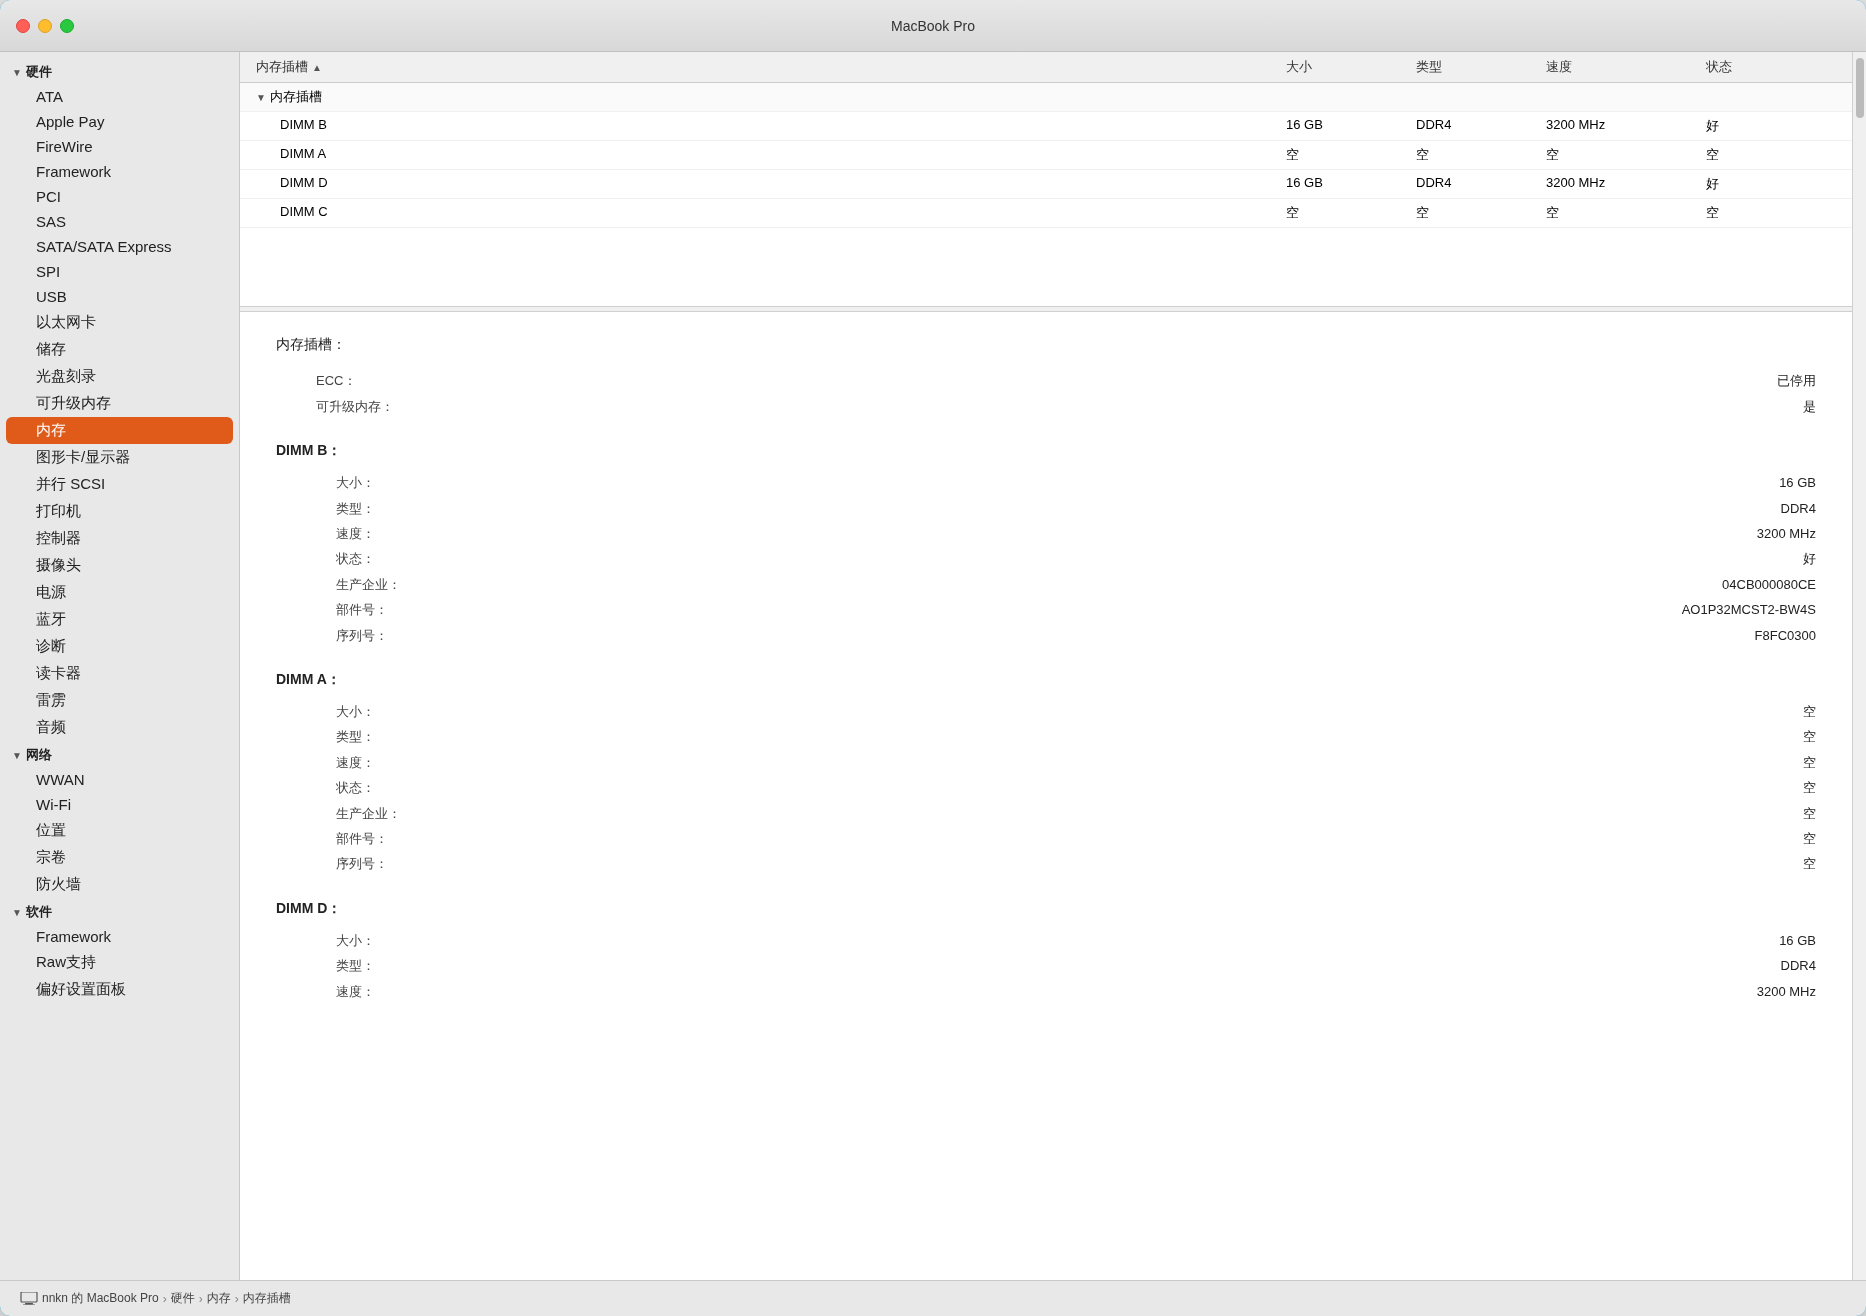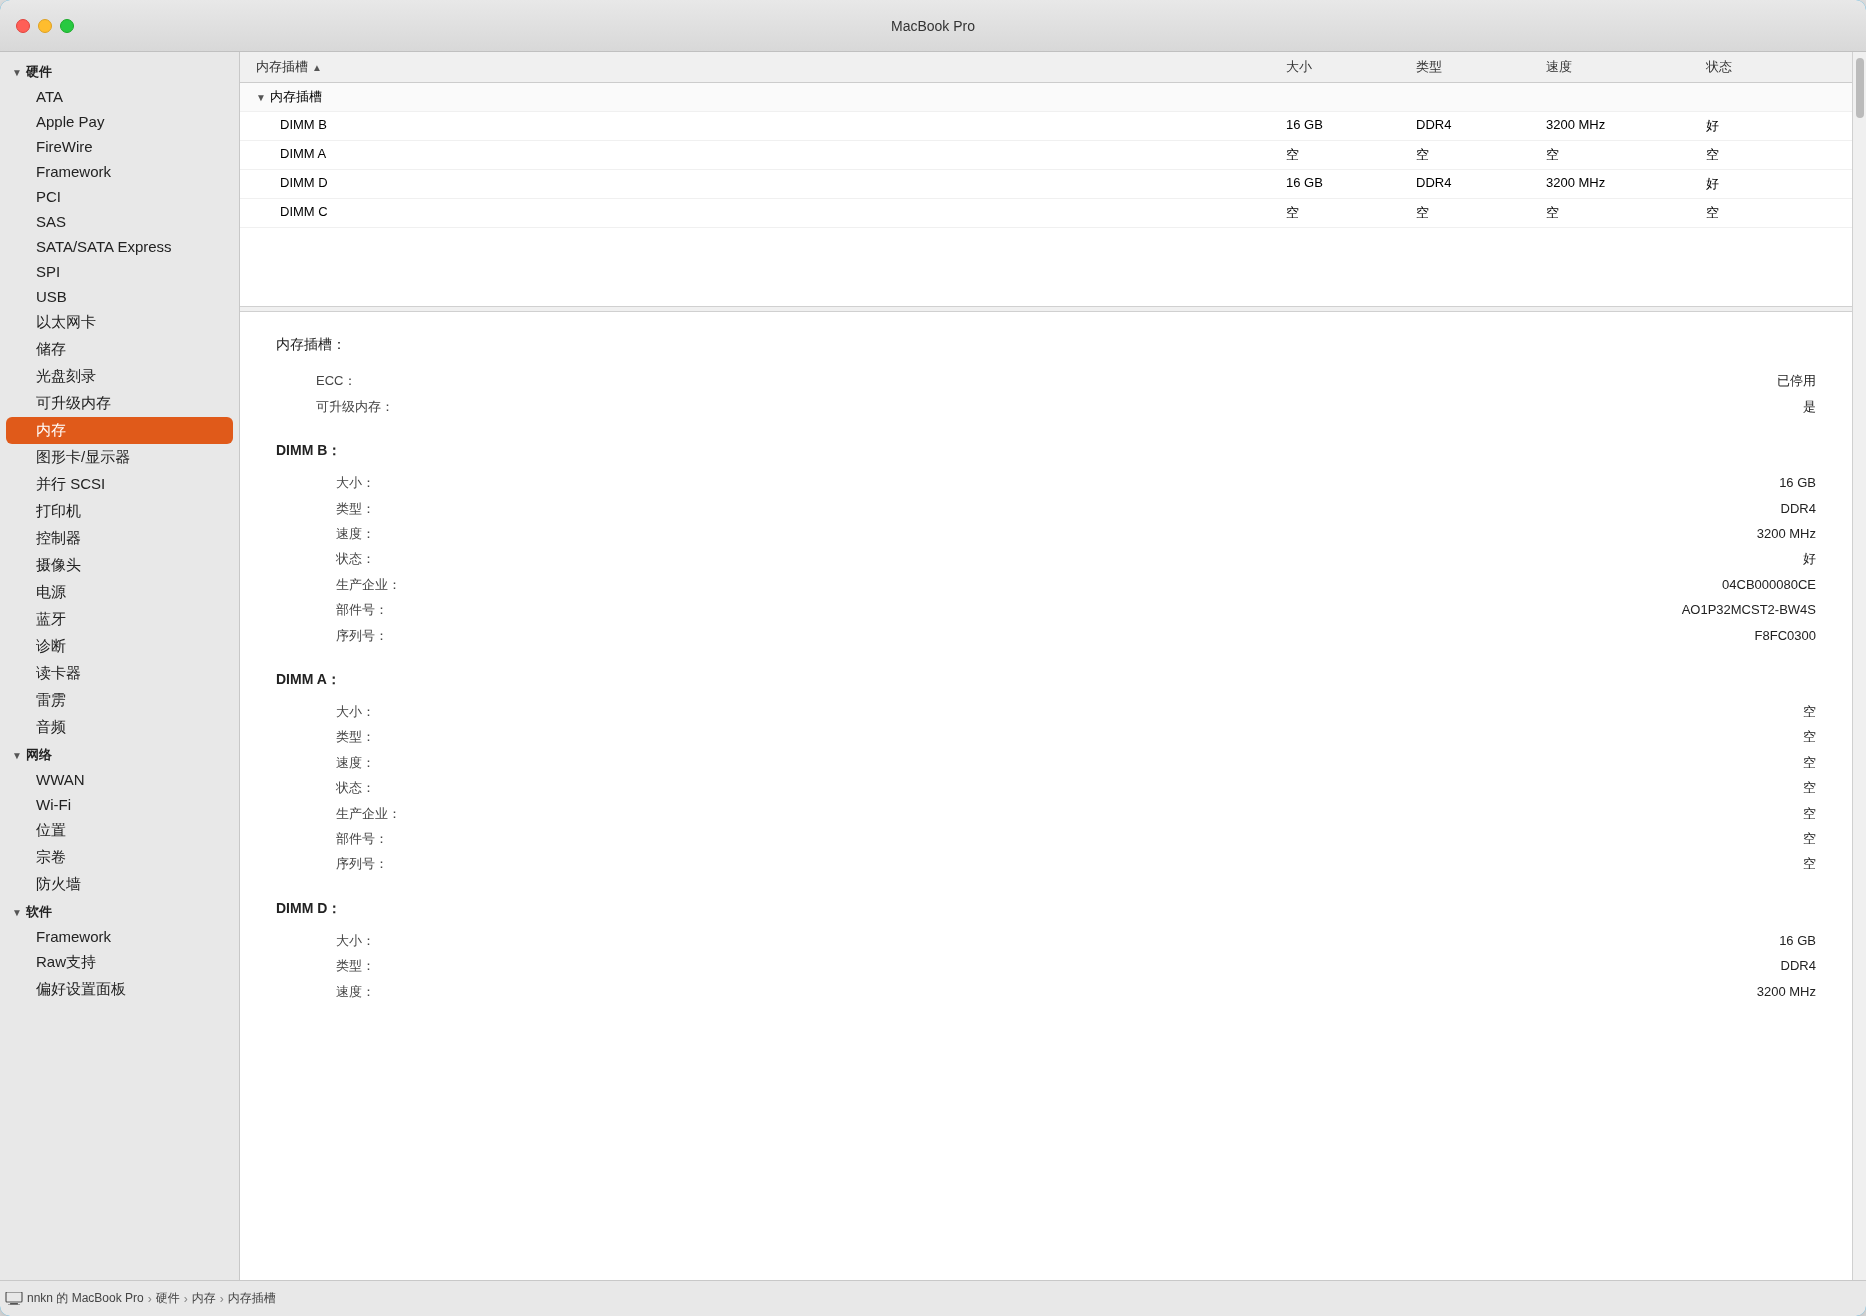--- a/index.html
+++ b/index.html
@@ -184,21 +184,21 @@
       font-size: 14px;
       margin-top: 20px;
       margin-bottom: 8px;
     }
     .statusbar {
       height: 36px;
       background: #e8e8e8;
       border-top: 1px solid #c8c8c8;
       display: flex;
       align-items: center;
-      padding: 0 5px;
+      padding: 0 20px;
       font-size: 12px;
       color: #444;
       gap: 4px;
       flex-shrink: 0;
     }
     .statusbar .sep {
       color: #888;
     }
   </style>
 </head>

